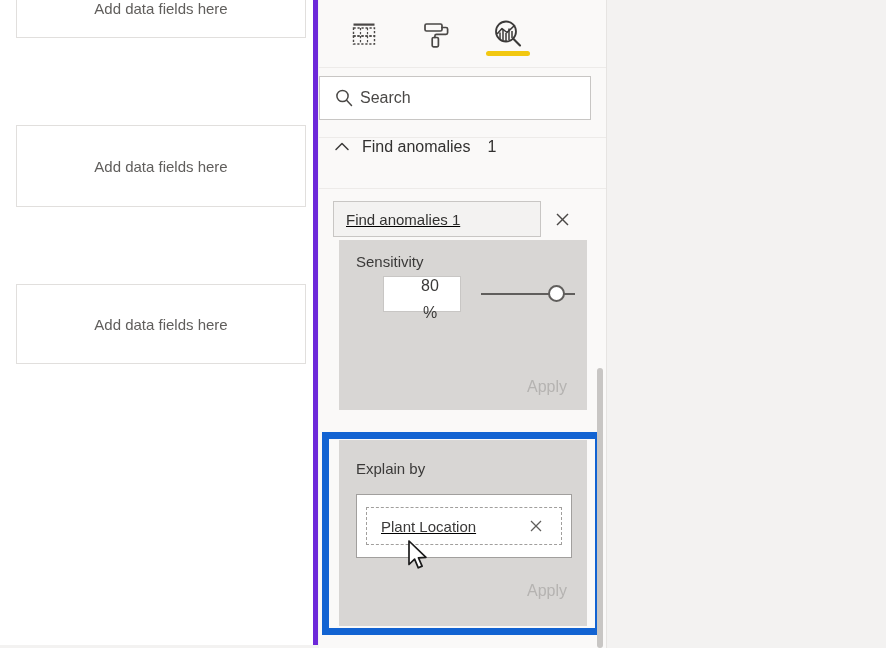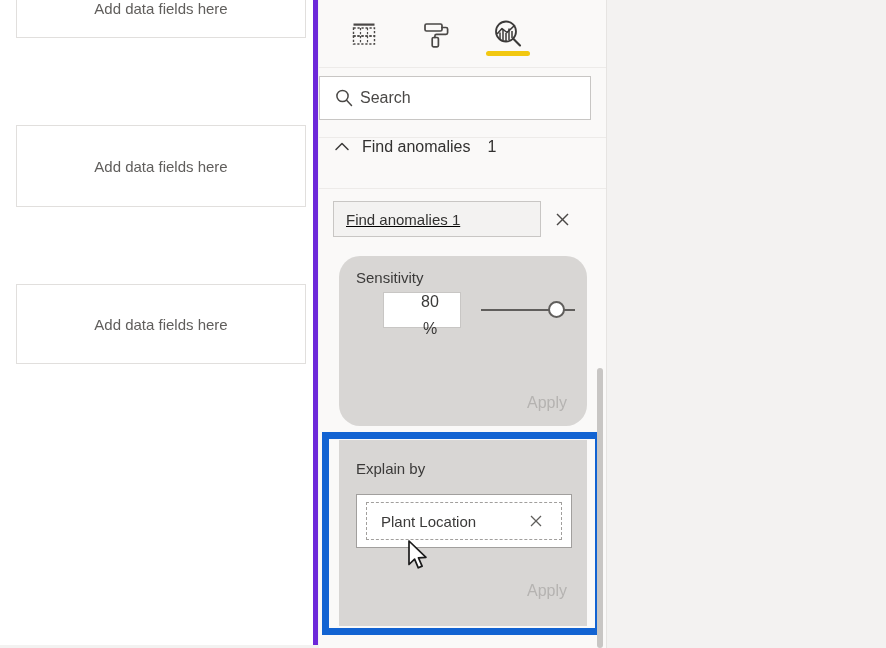--- a/index.html
+++ b/index.html
@@ -265,27 +265,28 @@
     left: 322px; top: 432px;
     width: 280px;
     height: 203px;
     border: 7px solid #1263d2;
     box-sizing: border-box;
     pointer-events: none;
   }
   #explain-field-well {
     position: absolute;
     left: 17px; top: 54px;
-    width: 216px; height: 54px;
+    width: 216px; height: 64px;
     background: #ffffff;
     border: 1px solid #a19f9d;
     box-sizing: border-box;
     display: flex;
     align-items: center;
     justify-content: center;
+    text-decoration: underline;
   }
   #explain-chip {
     width: 196px; height: 38px;
     border: 1px dashed #a19f9d;
     box-sizing: border-box;
     display: flex;
     align-items: center;
     justify-content: space-between;
     padding: 0 12px 0 14px;
     font-size: 15px;
@@ -393,21 +394,21 @@
         <span>Find anomalies 1</span>
       </div>
       <span class="x-btn">
         <svg width="15" height="15" viewBox="0 0 15 15">
           <line x1="2" y1="2" x2="13" y2="13" stroke="#4a4846" stroke-width="1.4"></line>
           <line x1="13" y1="2" x2="2" y2="13" stroke="#4a4846" stroke-width="1.4"></line>
         </svg>
       </span>
     </div>
 
-    <div class="option-block" style="top:256px; height:170px;border-radius:21px;">
+    <div class="option-block" style="top:240px; height:170px;">
       <span class="option-label" style="top:13px;">Sensitivity</span>
 
       <div id="sensitivity-input">
         <span>80</span>
         <span>%</span>
       </div>
 
       <div id="sensitivity-slider">
         <div id="slider-track"></div>
         <div id="slider-thumb" style="left: 66.7px;"></div>

